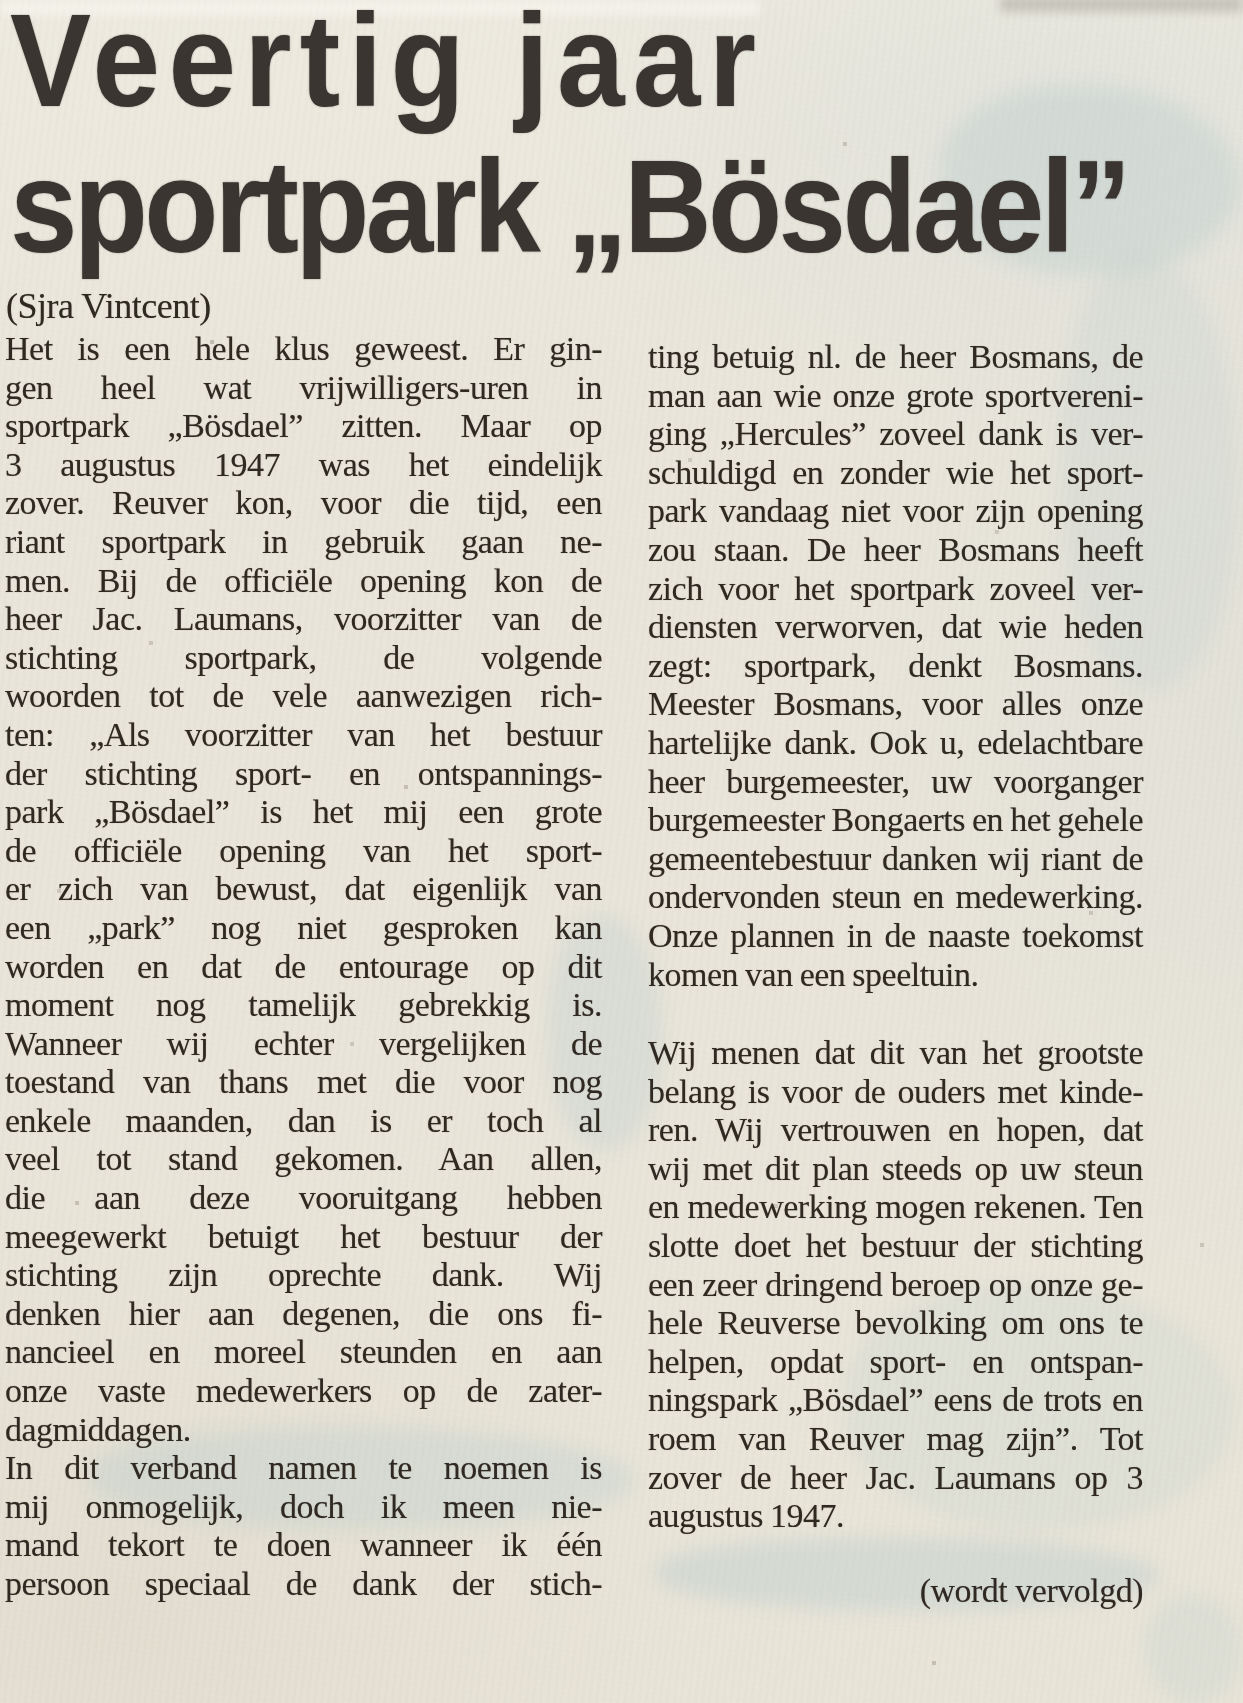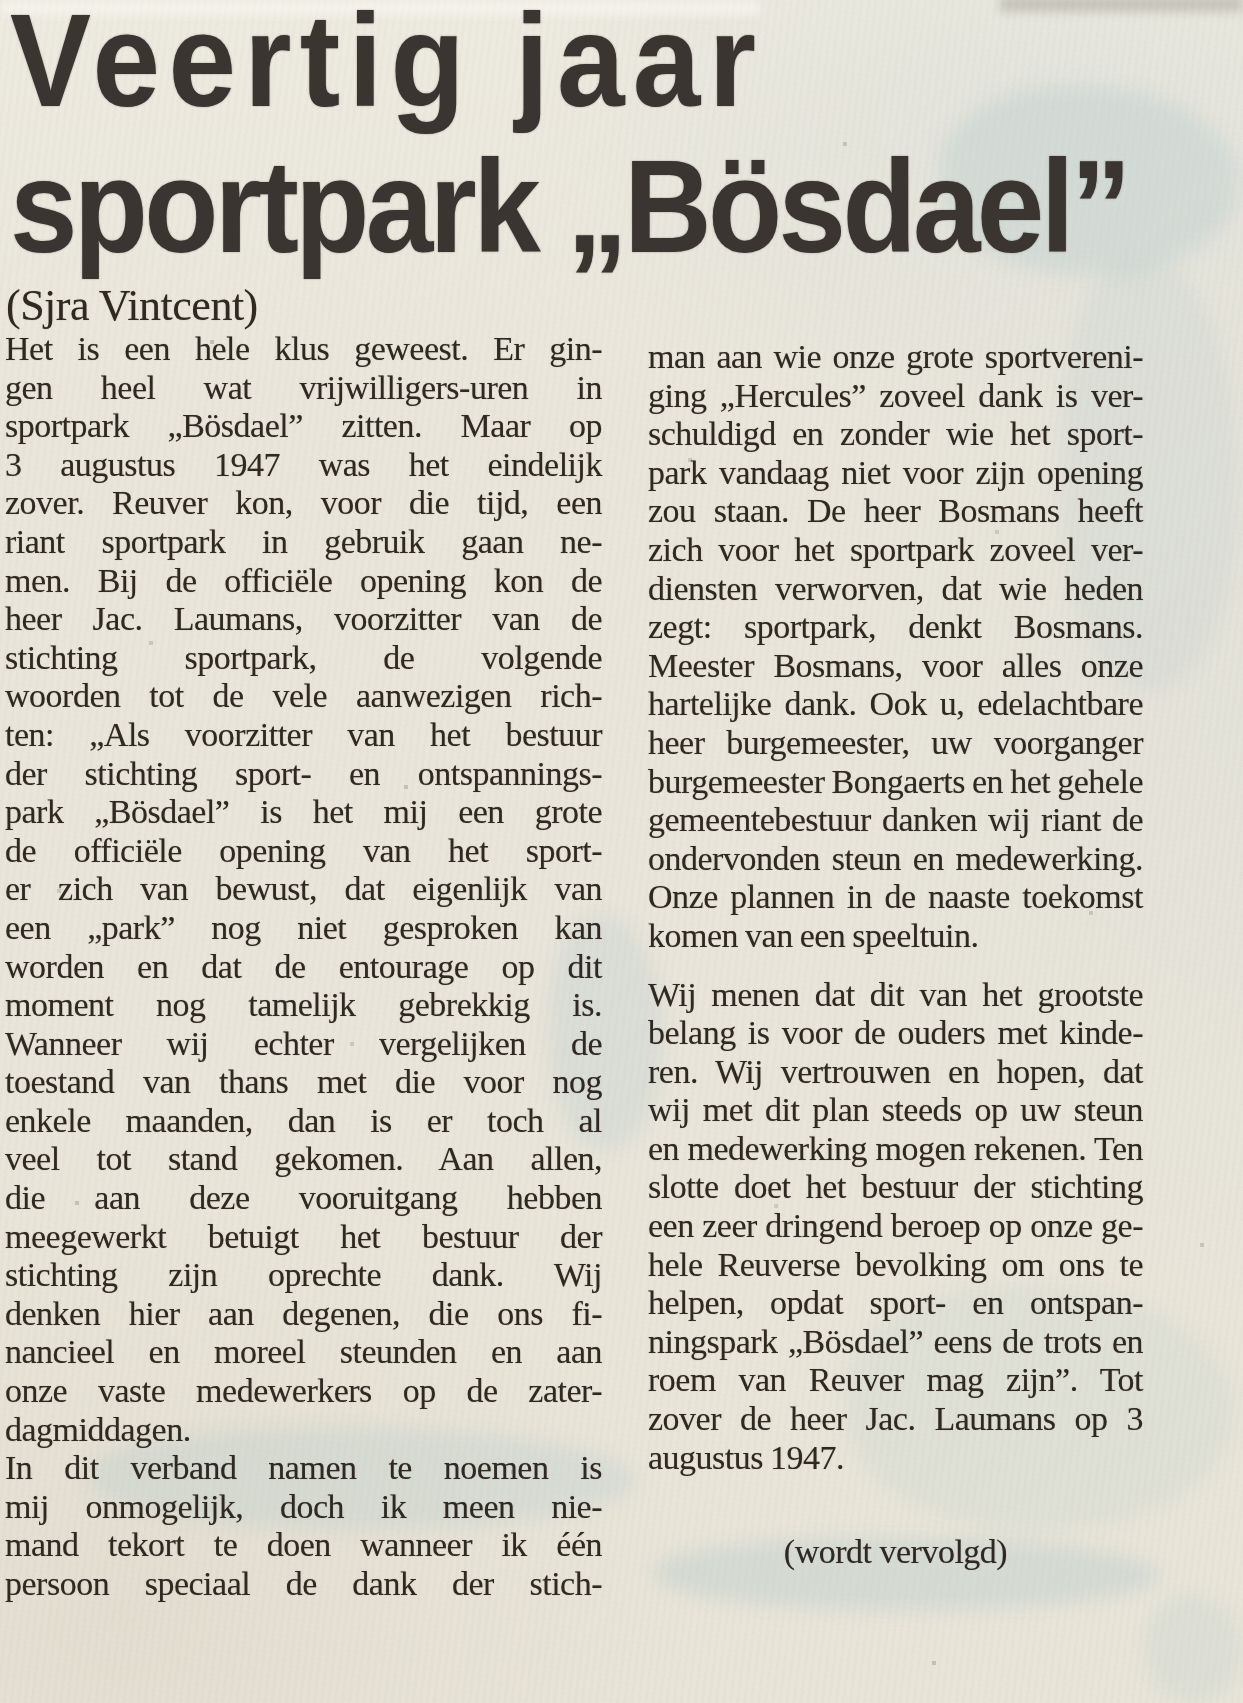--- a/index.html
+++ b/index.html
@@ -47,40 +47,40 @@
     position:absolute;left:10px;top:-12px;margin:0;
     font-family:"Liberation Sans", sans-serif;
     font-weight:bold;font-size:132px;line-height:146px;
     color:#3a3531;text-shadow:0 0 2px rgba(58,53,49,.45);
     transform:scaleX(.92);transform-origin:0 0;white-space:nowrap;
   }
   .headline .hl1{display:block;letter-spacing:9px;}
   .headline .hl2{display:block;letter-spacing:-4px;}
   .byline{
     position:absolute;left:6px;top:286px;
-    font-size:44px;line-height:40px;color:#2f2922;
+    font-size:36px;line-height:40px;color:#2f2922;
     text-shadow:0 0 1px rgba(47,41,34,.4);letter-spacing:-.5px;
   }
   .col{position:absolute;color:#2f2922;}
   .col-left{left:5px;top:330px;width:597px;}
   .col-right{left:648px;top:338px;width:495px;}
   .line{
     font-size:34px;line-height:38.6px;height:38.6px;
     letter-spacing:-.5px;word-spacing:-1px;
     text-align:justify;text-align-last:justify;
     text-shadow:0 0 1px rgba(47,41,34,.38);
     white-space:normal;overflow:visible;
   }
   .line.flush{text-align-last:left;}
   .col-left .para + .para{}
-  .col-right .para + .para{margin-top:20px;}
+  .col-right .para + .para{margin-top:40px;}
   .continuation{
-    margin-top:56px;
+    margin-top:36px;
     font-size:34px;line-height:38.6px;
-    text-align:center;color:#2f2922;
+    text-align:right;color:#2f2922;
     text-shadow:0 0 1px rgba(47,41,34,.38);letter-spacing:-.5px;
   }
 </style>
 </head>
 <body>
 
 <div class="page">
   <div class="texture"></div>
   <div class="blob b1"></div>
   <div class="blob b2"></div>
@@ -135,20 +135,21 @@
       <div class="para">
         <div class="line">In dit verband namen te noemen is</div>
         <div class="line">mij onmogelijk, doch ik meen nie-</div>
         <div class="line">mand tekort te doen wanneer ik één</div>
         <div class="line">persoon speciaal de dank der stich-</div>
       </div>
     </div>
 
   <div class="col col-right">
   <div class="para">
+        <div class="line">ting betuig nl. de heer Bosmans, de</div>
         <div class="line">man aan wie onze grote sportvereni-</div>
         <div class="line">ging „Hercules” zoveel dank is ver-</div>
         <div class="line">schuldigd en zonder wie het sport-</div>
         <div class="line">park vandaag niet voor zijn opening</div>
         <div class="line">zou staan. De heer Bosmans heeft</div>
         <div class="line">zich voor het sportpark zoveel ver-</div>
         <div class="line">diensten verworven, dat wie heden</div>
         <div class="line">zegt: sportpark, denkt Bosmans.</div>
         <div class="line">Meester Bosmans, voor alles onze</div>
         <div class="line">hartelijke dank. Ook u, edelachtbare</div>

